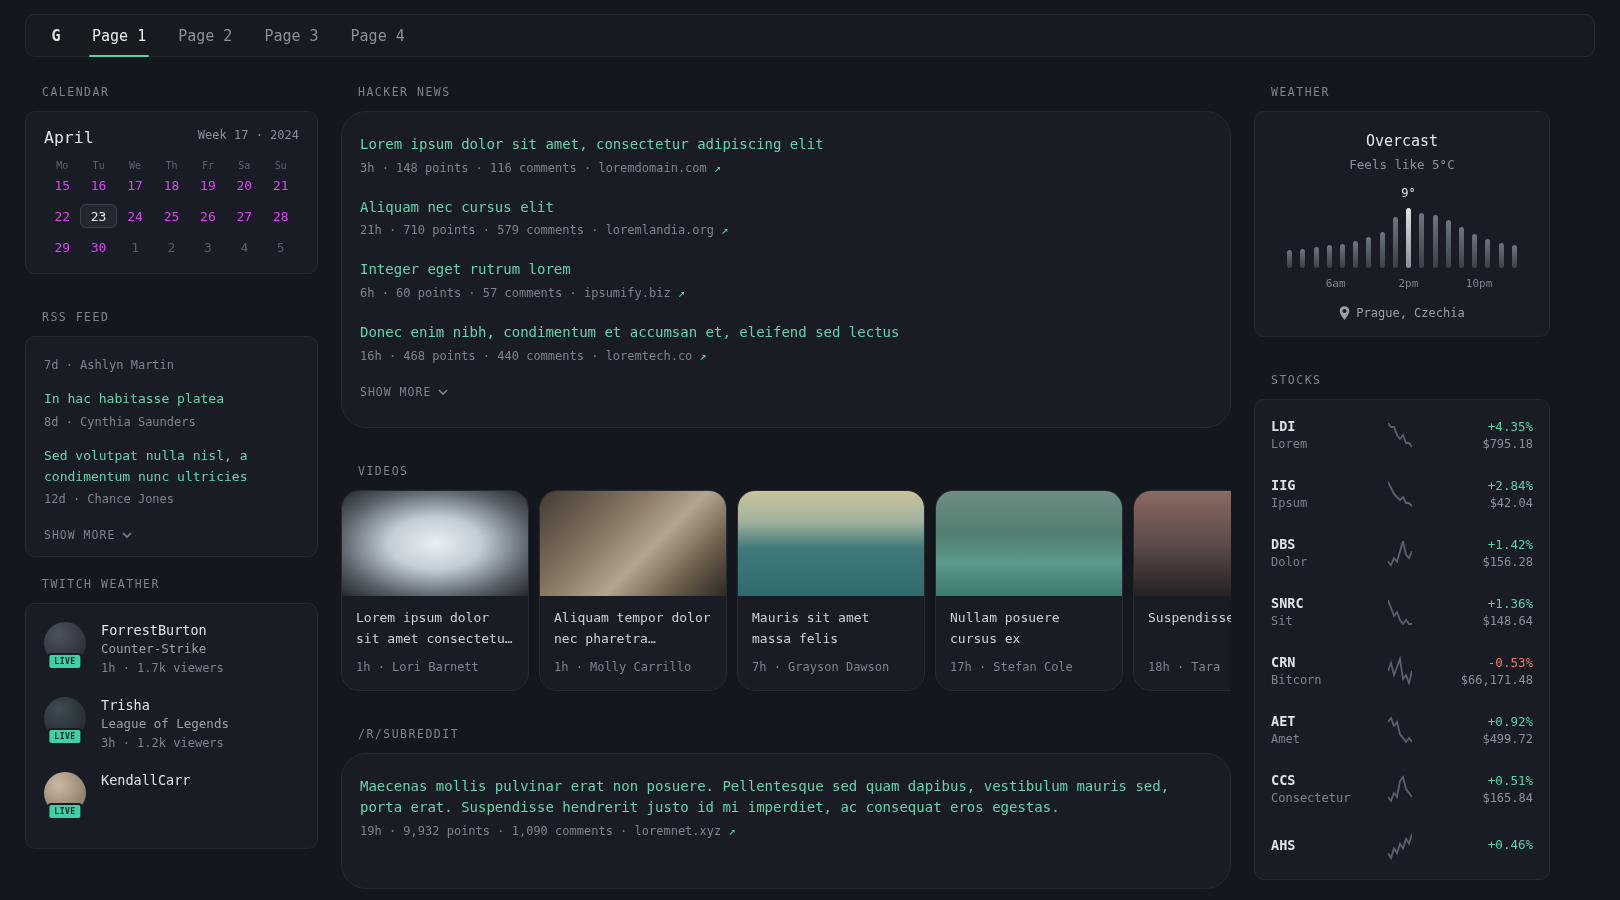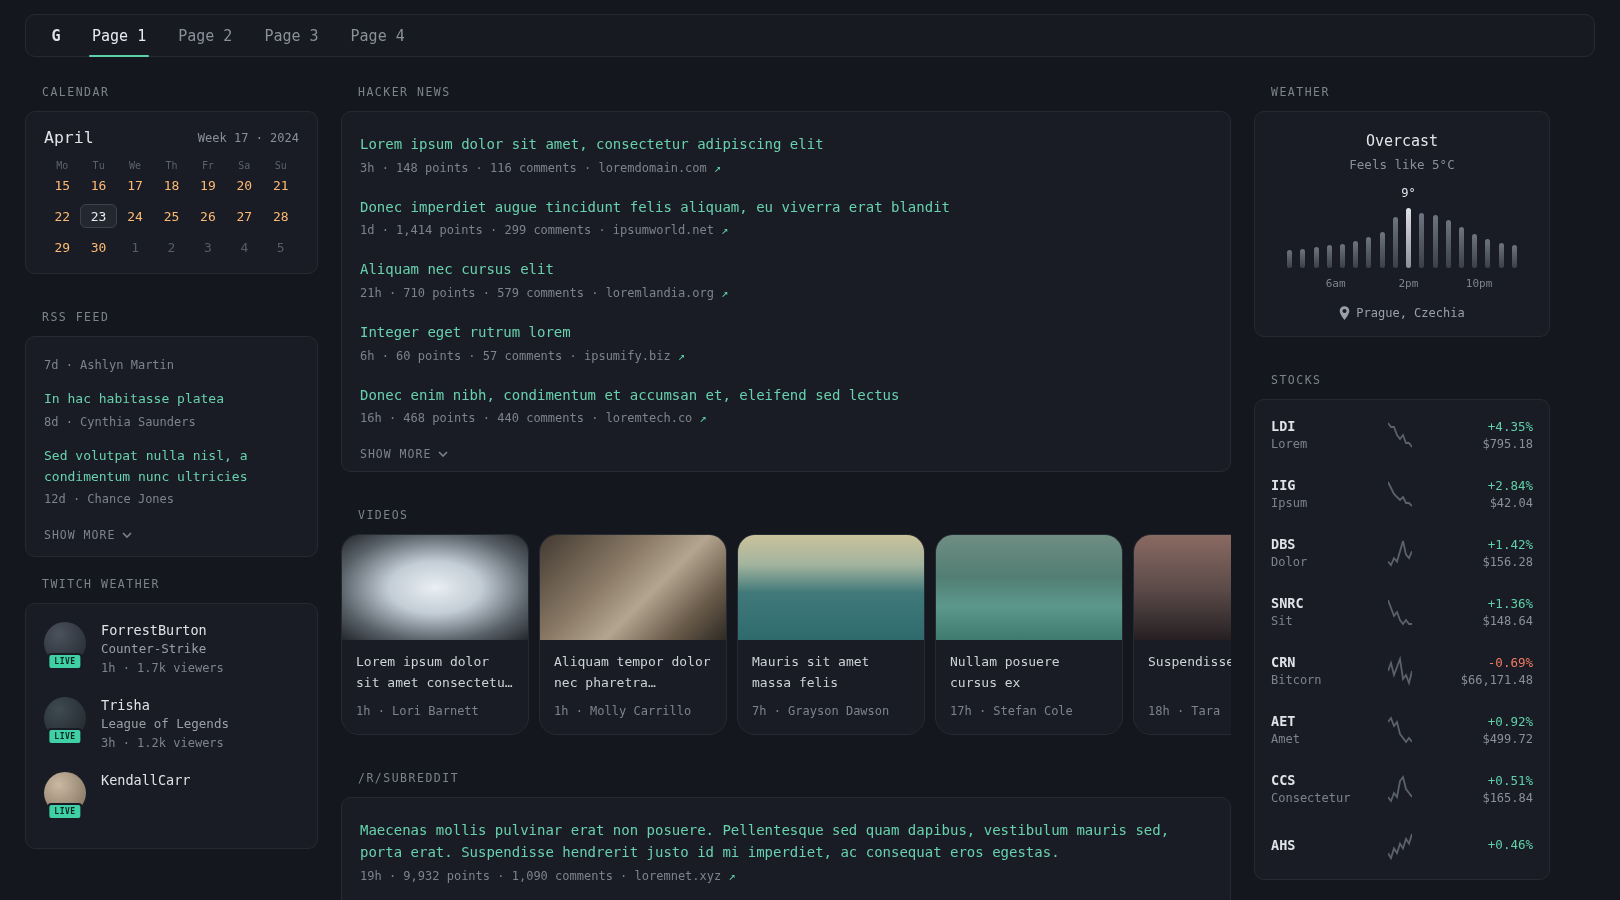--- a/index.html
+++ b/index.html
@@ -44,26 +44,26 @@
   .meta{font-size:12px; color:var(--title); margin-top:3px; line-height:1.5;}
   .show-more{
     display:flex; align-items:center; gap:7px; font-size:11.5px; letter-spacing:1px;
     color:var(--title); cursor:pointer; background:none; border:0;
     font-family:inherit; margin-top:20px;
   }
   .chev{width:10px; height:6px; stroke:var(--title); stroke-width:1.6; fill:none;}
   .ext{color:var(--pos);}
   
   .cal-card{padding:16px 18px 14px;}
-  .cal-head{display:flex; justify-content:space-between; align-items:center; margin-bottom:13px;}
+  .cal-head{display:flex; justify-content:space-between; align-items:flex-start; margin-bottom:13px;}
   .cal-month{font-size:16.5px; color:#dfe3e8;}
   .cal-week{font-size:12px; color:var(--muted);}
   .cal-grid{display:grid; grid-template-columns:repeat(7,1fr); row-gap:7px; text-align:center;}
   .dow{font-size:10px; color:var(--dim); padding-bottom:2px;}
-  .day{font-size:13px; color:#fdba74; height:24px; line-height:24px; border-radius:6px; border:1px solid transparent;}
+  .day{font-size:13px; color:#d946ef; height:24px; line-height:24px; border-radius:6px; border:1px solid transparent;}
   .day.dim{color:#565c66;}
   .day.sel{border-color:#3d434e; background:#232730; color:#e8ebee;}
   
   .rss-card{padding:16px 18px 14px;}
   .rss-item{display:block; margin-bottom:15px; text-decoration:none; cursor:pointer;}
   .rss-title{font-size:13px; color:var(--accent); line-height:1.6;}
   .rss-title.visited{color:#a7adb5;}
   
   .tw-card{padding:18px 18px 14px;}
   .channel{display:flex; gap:15px; margin-bottom:20px; cursor:pointer; align-items:flex-start;}
@@ -72,21 +72,21 @@
   .av2{background:radial-gradient(circle at 35% 30%, #3f4a52, #1f2429);}
   .av3{background:radial-gradient(circle at 35% 30%, #cbb9a2, #7a6a58);}
   .live{
     position:absolute; left:50%; bottom:-6px; transform:translateX(-50%);
     background:#3fd0a6; color:#0c261e; font-size:8px; letter-spacing:.5px;
     padding:2px 5px; border-radius:4px; border:2px solid var(--card); font-weight:bold;
   }
   .ch-name{font-size:13.5px; color:#dfe3e8;}
   .ch-game{font-size:12.5px; color:#9aa0a8; margin-top:3px;}
   
-  .hn-card{padding:22px 18px 10px;}
+  .hn-card{padding:22px 18px 28px;border-radius:25px;}
   .hn-item{margin-bottom:20px;}
   .hn-title{display:block; font-size:14px; color:var(--accent); text-decoration:none; cursor:pointer; line-height:1.55;}
   
   .videos-row{display:flex; gap:10px; width:890px; overflow:hidden;}
   .video-card{
     flex:none; width:188px; border:1px solid var(--border); border-radius:18px;
     background:var(--card); overflow:hidden; cursor:pointer;
   }
   .thumb{height:105px;}
   .thumb-cross{background:radial-gradient(ellipse at center,#e9eff4 0%,#c3cdd5 35%,#5a626a 72%,#23272c 100%);}
@@ -262,24 +262,20 @@
     <section>
       <h2 class="sec-title">HACKER NEWS</h2>
       <div class="card hn-card">
         <div>
 
             <article class="hn-item">
               <a class="hn-title">Lorem ipsum dolor sit amet, consectetur adipiscing elit</a>
               <div class="meta"><span>3h · 148 points · 116 comments · loremdomain.com</span> <span class="ext">↗</span></div>
             </article>
 
-            <article class="hn-item">
-              <a class="hn-title">Donec imperdiet augue tincidunt felis aliquam, eu viverra erat blandit</a>
-              <div class="meta"><span>1d · 1,414 points · 299 comments · ipsumworld.net</span> <span class="ext">↗</span></div>
-            </article>
 
             <article class="hn-item">
               <a class="hn-title">Aliquam nec cursus elit</a>
               <div class="meta"><span>21h · 710 points · 579 comments · loremlandia.org</span> <span class="ext">↗</span></div>
             </article>
 
             <article class="hn-item">
               <a class="hn-title">Integer eget rutrum lorem</a>
               <div class="meta"><span>6h · 60 points · 57 comments · ipsumify.biz</span> <span class="ext">↗</span></div>
             </article>
@@ -537,21 +533,21 @@
 
           <div class="stock-row">
             <div class="s-id">
               <div class="s-sym">CRN</div>
               <div class="s-name">Bitcorn</div>
             </div>
             <svg class="spark" viewBox="0 0 100 30" preserveAspectRatio="none">
               <path d="M0.0,15.0 L12.5,7.0 L25.0,19.0 L37.5,11.0 L50.0,3.0 L62.5,23.0 L75.0,19.0 L87.5,27.0 L100.0,15.0"></path>
             </svg>
             <div class="s-val">
-              <div class="s-chg down">-0.69%</div>
+              <div class="s-chg down">-0.53%</div>
               <div class="s-price">$66,171.48</div>
             </div>
           </div>
 
           <div class="stock-row">
             <div class="s-id">
               <div class="s-sym">AET</div>
               <div class="s-name">Amet</div>
             </div>
             <svg class="spark" viewBox="0 0 100 30" preserveAspectRatio="none">

